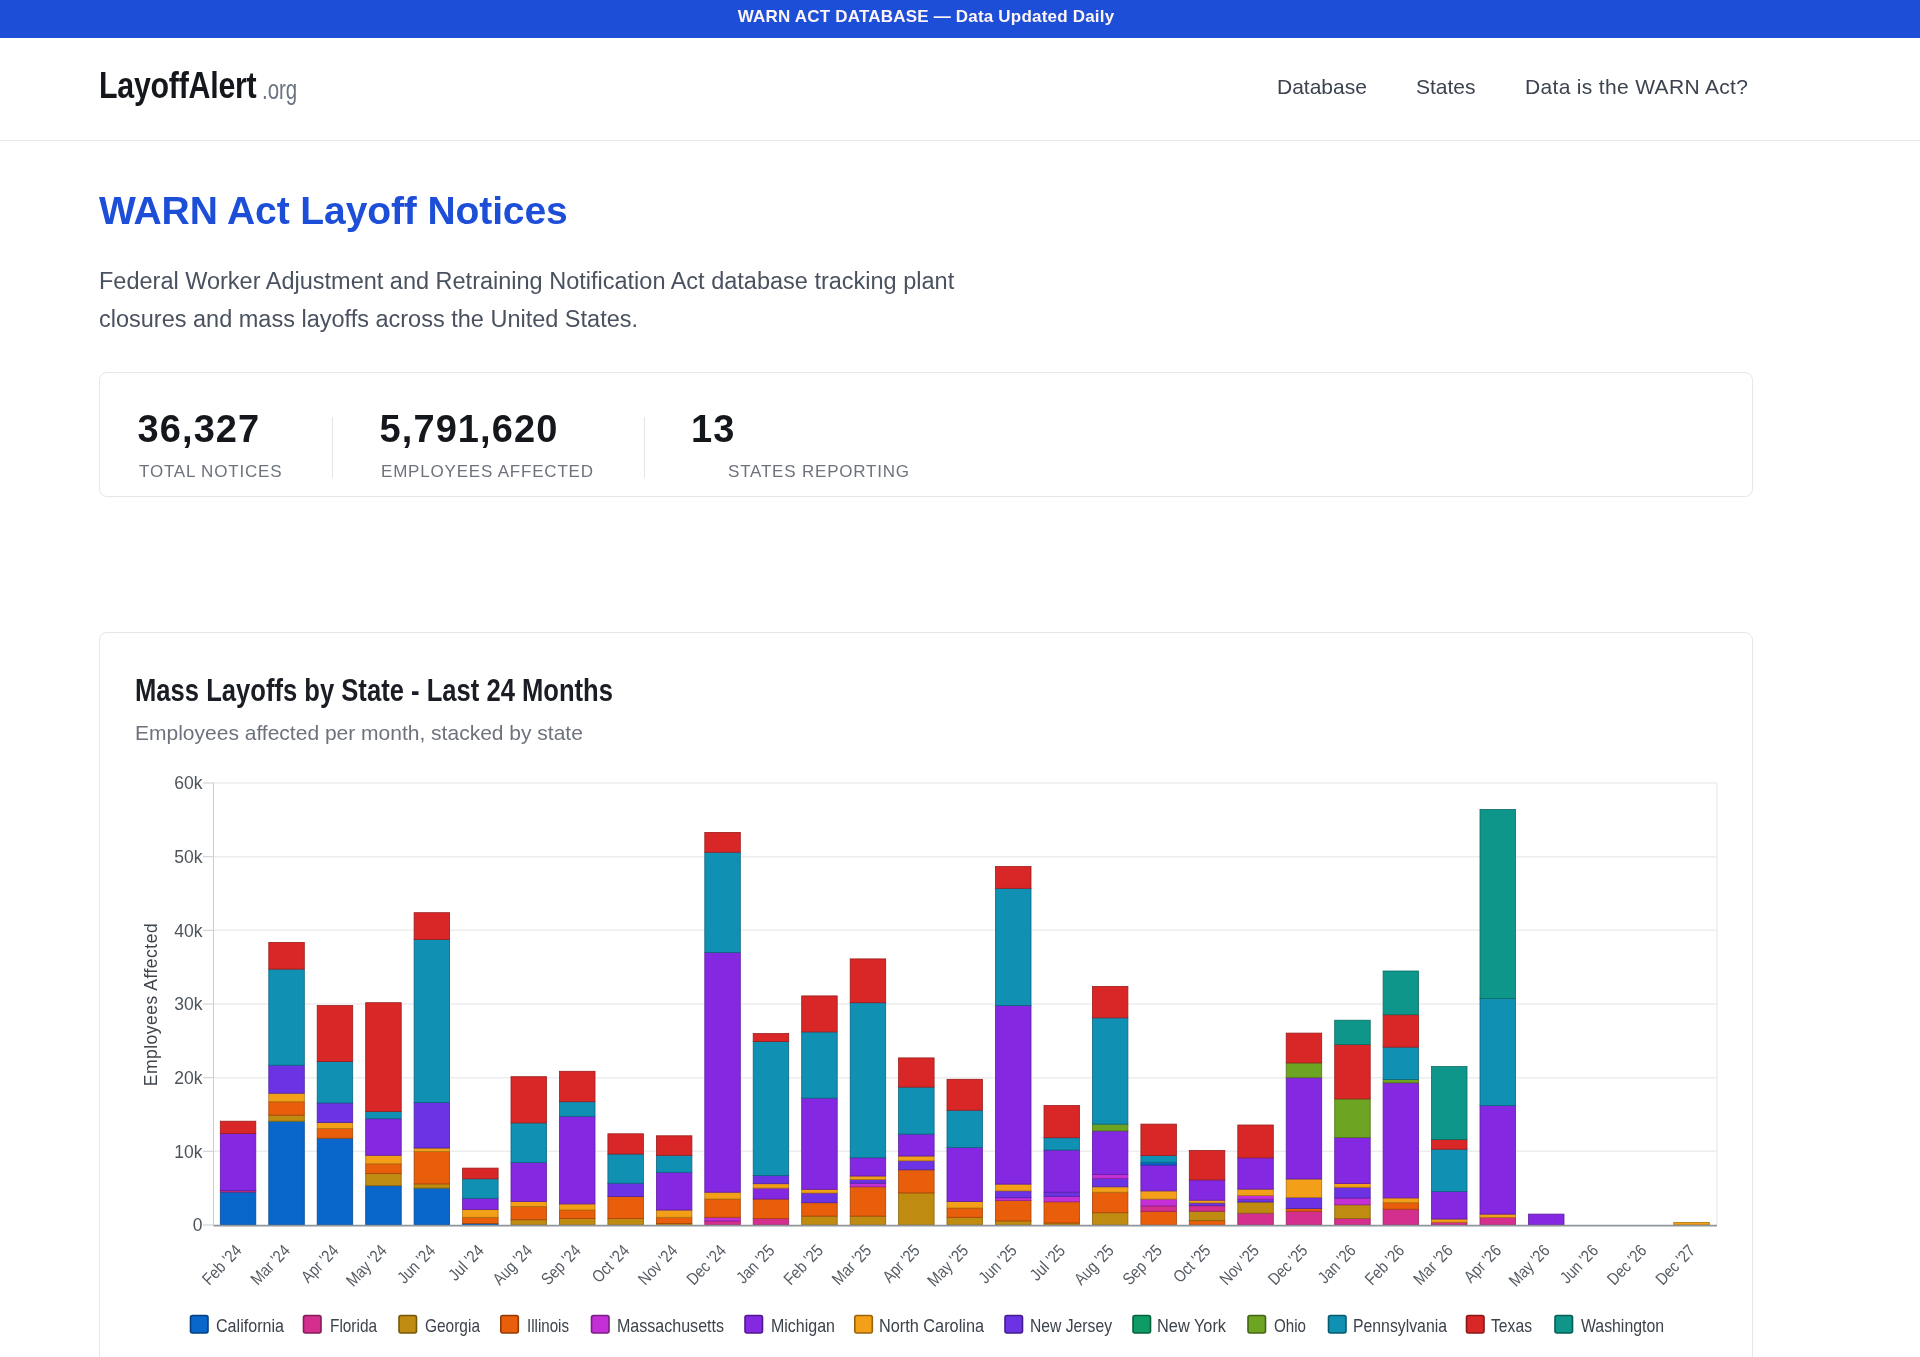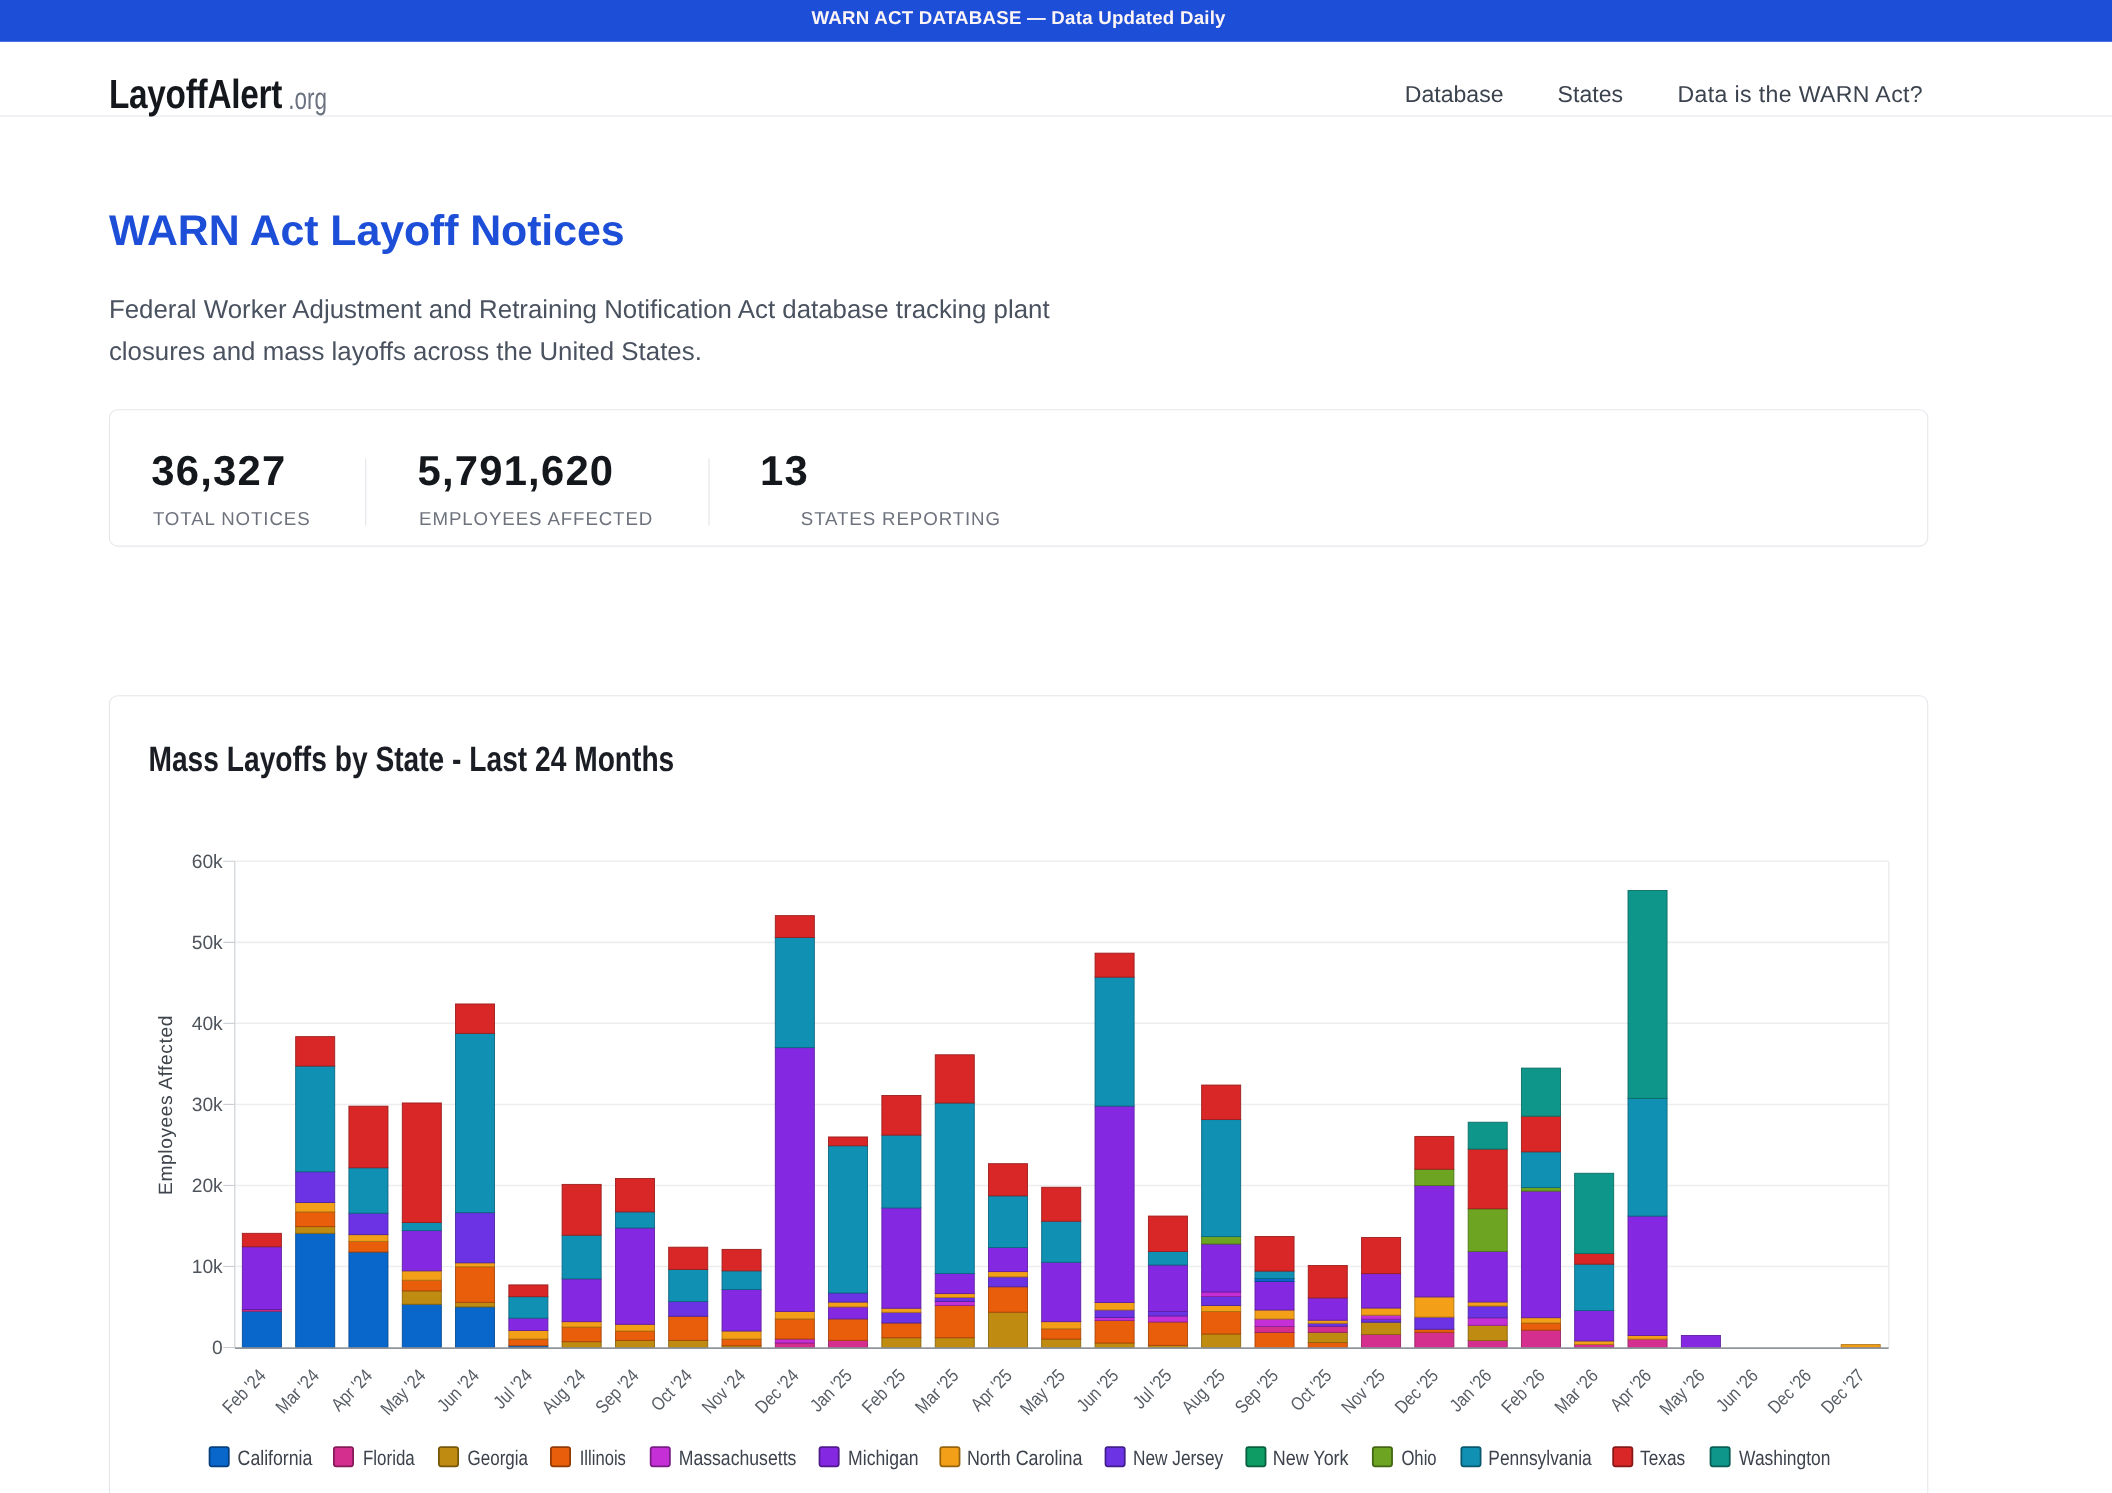--- a/index.html
+++ b/index.html
@@ -1,21 +1,21 @@
 <!DOCTYPE html>
 <html><head>
 <meta charset="utf-8">
 <title>WARN Act Layoff Notices | LayoffAlert.org</title>
 <style>
 * { margin:0; padding:0; box-sizing:border-box; }
 html { overflow:hidden; }
 body { font-family:"Liberation Sans", sans-serif; background:#fff; width:1920px; height:1380px; position:relative; }
 .banner { position:absolute; left:0; top:0; width:1920px; height:42px; background:#1d4ed8; border-bottom:2px solid #ab1f22; box-shadow:0 3px 7px rgba(130,40,40,0.12); }
 .banner-in { position:absolute; left:99px; top:0; width:1654px; height:36px; line-height:34px; text-align:center; font-size:17px; font-weight:700; color:#fdf5f5; letter-spacing:0.2px; }
-.hdr { position:absolute; left:0; top:38px; width:1920px; height:68px; background:#fff; border-bottom:1px solid #e5e7eb; }
+.hdr { position:absolute; left:0; top:38px; width:1920px; height:103px; background:#fff; border-bottom:1px solid #e5e7eb; }
 .logo { position:absolute; left:99px; top:27px; font-size:37px; font-weight:700; color:#14171c; transform:scaleX(0.82); transform-origin:0 0; white-space:nowrap; letter-spacing:-0.3px; }
 .logo-org { position:absolute; left:262px; top:35.5px; font-size:28px; color:#6b7280; transform:scaleX(0.73); transform-origin:0 0; }
 .nav span { position:absolute; top:36.5px; font-size:21px; color:#3b434f; text-decoration:none; white-space:nowrap; }
 .n1 { left:1277px; }
 .n2 { left:1416px; }
 .n3 { left:1525px; letter-spacing:0.33px; }
 h1 { position:absolute; left:99px; top:189px; font-size:39px; font-weight:700; color:#1d4ed8; letter-spacing:-0.1px; }
 .sub { position:absolute; left:99px; top:262px; font-size:23.5px; line-height:38px; color:#4a5260; width:900px; }
 .stats { position:absolute; left:99px; top:372px; width:1654px; height:125px; border:1px solid #e5e7eb; border-radius:8px; background:#fff; }
 .stats .num { position:absolute; font-size:38px; font-weight:700; color:#14171c; letter-spacing:1.1px; line-height:38px; }
@@ -46,20 +46,21 @@
   <div class="lab" style="left:39px; top:90px;">TOTAL NOTICES</div>
   <div class="div" style="left:231.5px;"></div>
   <div class="num" style="left:279.5px; top:37px;">5,791,620</div>
   <div class="lab" style="left:281px; top:90px;">EMPLOYEES AFFECTED</div>
   <div class="div" style="left:544px;"></div>
   <div class="num" style="left:591px; top:37px;">13</div>
   <div class="lab" style="left:628px; top:90px;">STATES REPORTING</div>
 </div>
 <div class="card">
   <div class="ctitle">Mass Layoffs by State - Last 24 Months</div>
+  <div class="csub">Employees affected per month, stacked by state</div>
 <svg width="1652" height="597" viewBox="99 760 1652 597" style="position:absolute;left:0;top:128px;font-family:'Liberation Sans',sans-serif;">
 <line x1="213" y1="782.0" x2="1716" y2="782.0" stroke="#ededef" stroke-width="1.4"></line>
 <line x1="213" y1="855.7" x2="1716" y2="855.7" stroke="#ededef" stroke-width="1.4"></line>
 <line x1="213" y1="929.3" x2="1716" y2="929.3" stroke="#ededef" stroke-width="1.4"></line>
 <line x1="213" y1="1003.0" x2="1716" y2="1003.0" stroke="#ededef" stroke-width="1.4"></line>
 <line x1="213" y1="1076.7" x2="1716" y2="1076.7" stroke="#ededef" stroke-width="1.4"></line>
 <line x1="213" y1="1150.3" x2="1716" y2="1150.3" stroke="#ededef" stroke-width="1.4"></line>
 <line x1="1716" y1="782" x2="1716" y2="1224" stroke="#ededef" stroke-width="1.4"></line>
 <line x1="212.5" y1="782" x2="212.5" y2="1224" stroke="#c9cdd2" stroke-width="1"></line>
 <line x1="202" y1="782.0" x2="212.5" y2="782.0" stroke="#c9cdd2" stroke-width="1"></line>

